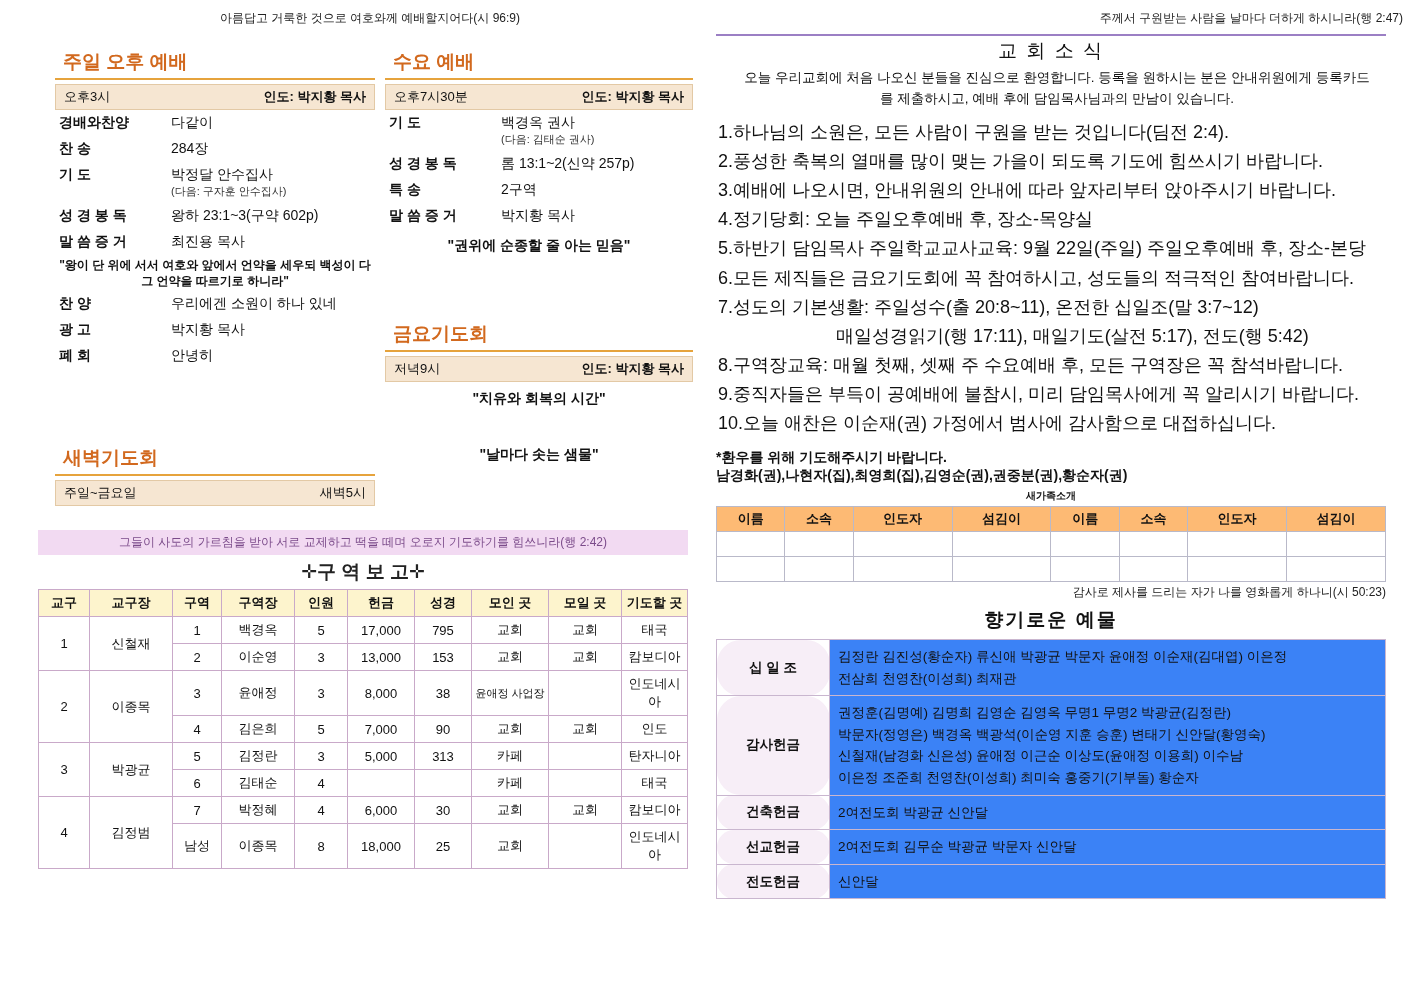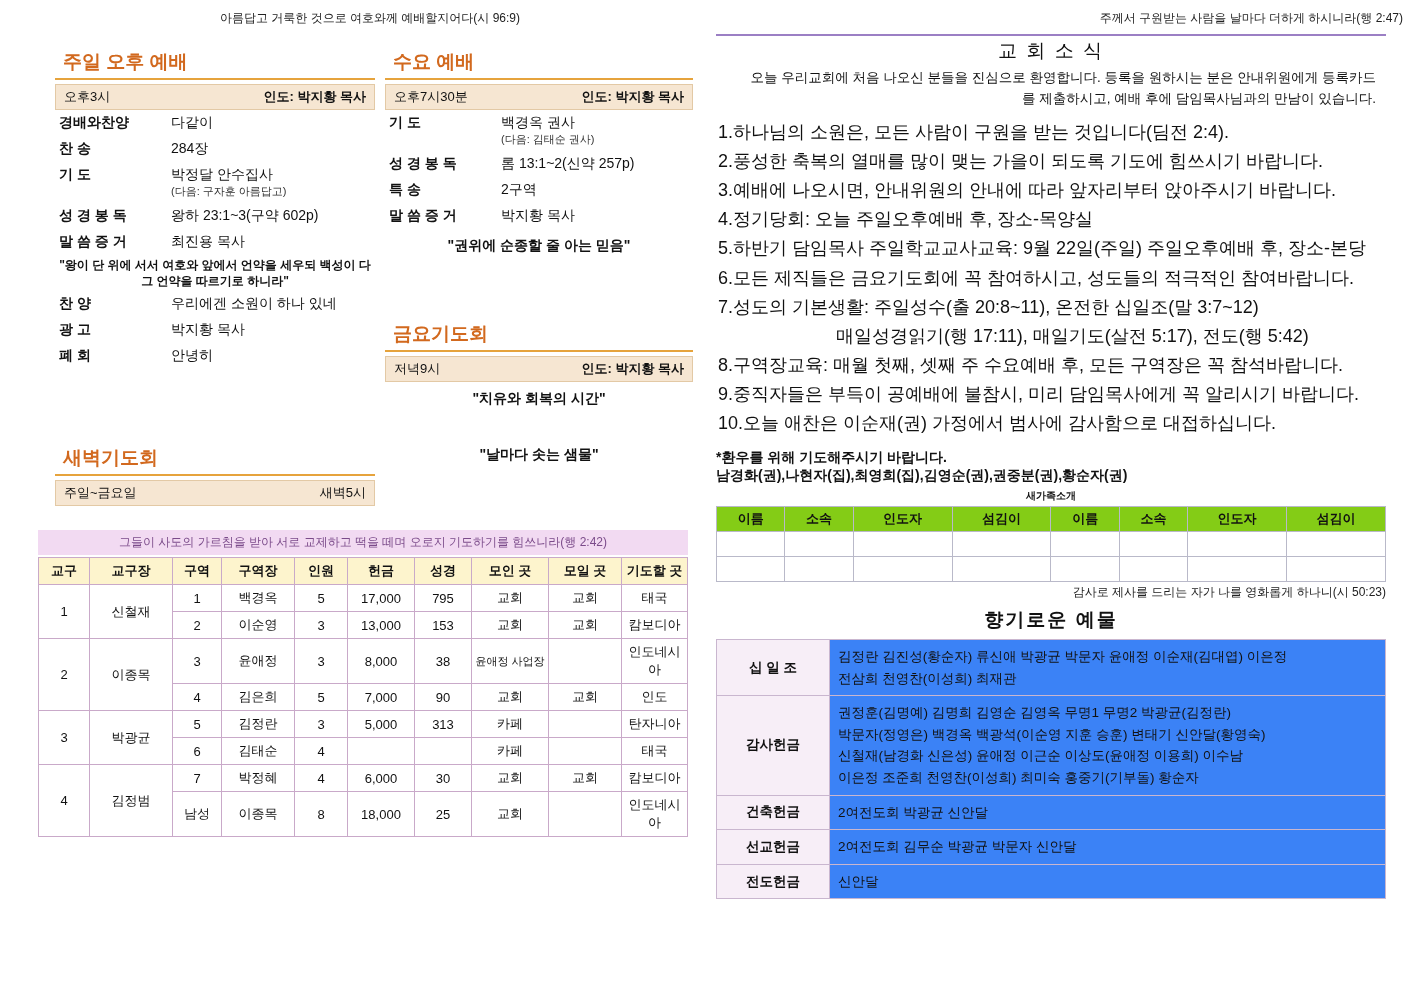--- a/index.html
+++ b/index.html
@@ -48,35 +48,35 @@
   .district-title{text-align:center;font-size:19px;font-weight:bold;color:#222;padding:2px 0 4px 0;}
 
   
   table.grid{border-collapse:collapse;width:100%;font-size:13px;}
   table.grid th,table.grid td{border:1px solid #c9a9c9;text-align:center;padding:4px 2px;}
   table.grid th{background:#fdf4cd;font-weight:bold;}
   table.grid td.small{font-size:11px;line-height:1.1;text-align:center;}
 
   
   .notice-title{text-align:center;font-size:19px;font-weight:normal;letter-spacing:2px;padding:2px 0 4px;}
-  .notice-intro{font-size:13.5px;text-align:right;line-height:1.55;padding:0 10px 8px 22px;}
+  .notice-intro{font-size:13.5px;text-align:center;line-height:1.55;padding:0 10px 8px 22px;}
   .notice-list{font-size:18px;line-height:1.62;padding:0 6px 0 2px;}
   .notice-list div{white-space:nowrap;}
   .ind{padding-left:118px;}
   .prayer-note{font-size:14px;font-weight:bold;padding-top:10px;}
   .prayer-names{font-size:14px;font-weight:bold;}
   .newfam-title{text-align:center;font-size:10px;font-weight:bold;padding:4px 0 3px;}
   table.newfam{border-collapse:collapse;width:100%;font-size:13px;}
   table.newfam th,table.newfam td{border:1px solid #b9b9c9;height:22px;text-align:center;}
-  table.newfam th{background:#84cc16;font-weight:bold;}
+  table.newfam th{background:#fdba74;font-weight:bold;}
 
   .offer-title{text-align:center;font-size:19px;font-weight:bold;letter-spacing:2px;padding:6px 0 6px;}
   table.offer{border-collapse:collapse;width:100%;font-size:13.5px;}
   table.offer td{border:1px solid #c9b6cf;padding:6px 8px;vertical-align:middle;}
-  table.offer td.cat{width:96px;text-align:center;font-weight:bold;background:#f7eef7;white-space:nowrap;}
+  table.offer td.cat{width:96px;text-align:center;font-weight:bold;background:#f7eef7;white-space:nowrap;border-radius:24px;}
   table.offer td.names{background:#3b82f6;line-height:1.6;}
 </style>
 </head>
 <body>
 
 <div class="page">
 
   <div class="left">
 
     <div style="position:absolute;left:0;top:10px;width:700px;margin-left:20px;" class="verse">아름답고 거룩한 것으로 여호와께 예배할지어다(시 96:9)</div>
@@ -95,21 +95,21 @@
           <td class="val">다같이</td>
         </tr>
         <tr>
           <td class="lbl">찬      송</td>
           <td class="val">284장</td>
         </tr>
         <tr>
           <td class="lbl">기      도</td>
           <td class="val">
             <div>박정달 안수집사</div>
-            <div class="sub">(다음: 구자훈 아름답고)</div>
+            <div class="sub">(다음: 구자훈 안수집사)</div>
           </td>
         </tr>
         <tr>
           <td class="lbl">성 경 봉 독</td>
           <td class="val">왕하 23:1~3(구약 602p)</td>
         </tr>
         <tr>
           <td class="lbl">말 씀 증 거</td>
           <td class="val">최진용 목사</td>
         </tr>
@@ -182,20 +182,21 @@
       <div class="timebar">
         <span>저녁9시</span>
         <span class="who">인도: 박지황 목사</span>
       </div>
       <div class="quote">"치유와 회복의 시간"</div>
       <div class="quote" style="padding-top:30px;">"날마다 솟는 샘물"</div>
     </div>
 
     <div style="position:absolute;left:38px;top:530px;width:650px;">
       <div class="bannerverse">그들이 사도의 가르침을 받아 서로 교제하고 떡을 떼며 오로지 기도하기를 힘쓰니라(행 2:42)</div>
+      <div class="district-title">✛구 역 보 고✛</div>
       <table class="grid">
         <thead>
           <tr>
             <th style="width:46px">교구</th>
             <th style="width:78px">교구장</th>
             <th style="width:44px">구역</th>
             <th style="width:68px">구역장</th>
             <th style="width:48px">인원</th>
             <th style="width:62px">헌금</th>
             <th style="width:52px">성경</th>

